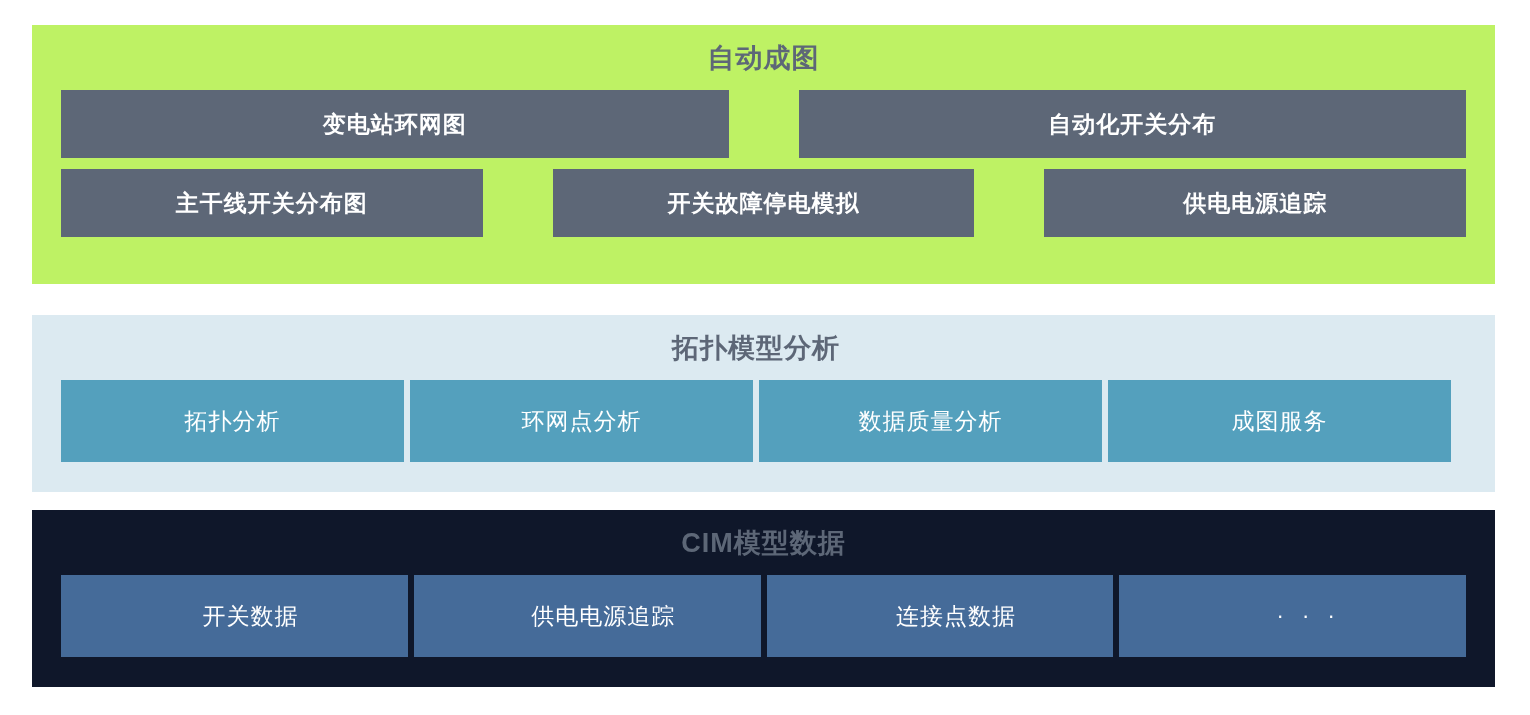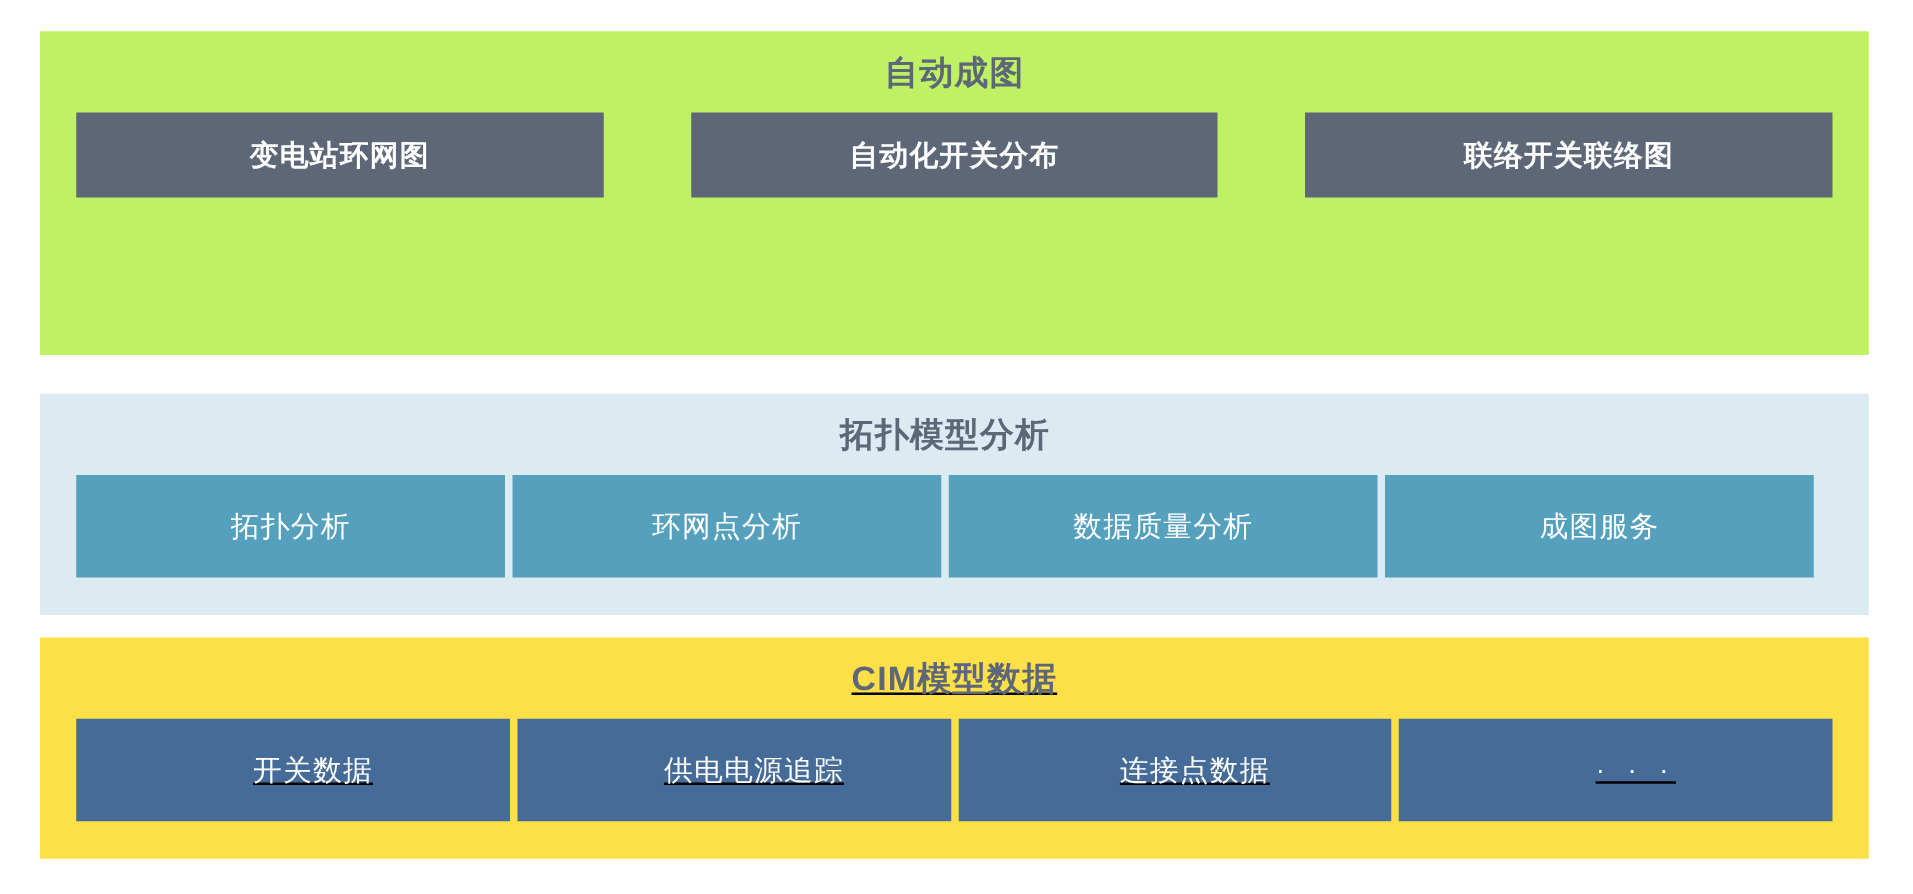--- a/index.html
+++ b/index.html
@@ -37,24 +37,23 @@
   }
 
   .panel-topology {
     background: #dceaf1;
     height: 177px;
     padding: 12px 44px 0 29px;
     margin-bottom: 18px;
   }
 
   .panel-cim {
-    background: #fde047;
+    background: #0f172a;
     height: 177px;
     padding: 12px 29px 0 29px;
-    text-decoration: underline;
   }
 
   
   .panel-title {
     text-align: center;
     font-size: 27px;
     font-weight: bold;
     color: #5d6777;
     letter-spacing: 1px;
     line-height: 1.3;
@@ -122,23 +121,27 @@
 <body>
 
 <div id="architecture-root">
 
   <section class="panel panel-automapping">
     <h2 class="panel-title">自动成图</h2>
 
     <div class="row row-automapping">
       <div class="tile tile-dark">变电站环网图</div>
       <div class="tile tile-dark">自动化开关分布</div>
-      <div class="tile tile-dark">联络开关联络图</div>
     </div>
 
+    <div class="row row-automapping">
+      <div class="tile tile-dark">主干线开关分布图</div>
+      <div class="tile tile-dark">开关故障停电模拟</div>
+      <div class="tile tile-dark">供电电源追踪</div>
+    </div>
   </section>
 
   <section class="panel panel-topology">
     <h2 class="panel-title">拓扑模型分析</h2>
 
     <div class="row row-tiles">
       <div class="tile tile-teal">拓扑分析</div>
       <div class="tile tile-teal">环网点分析</div>
       <div class="tile tile-teal">数据质量分析</div>
       <div class="tile tile-teal">成图服务</div>

